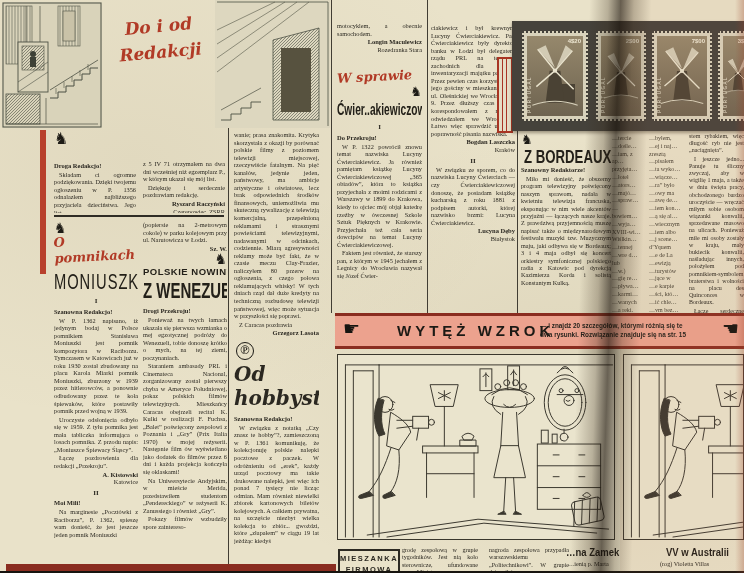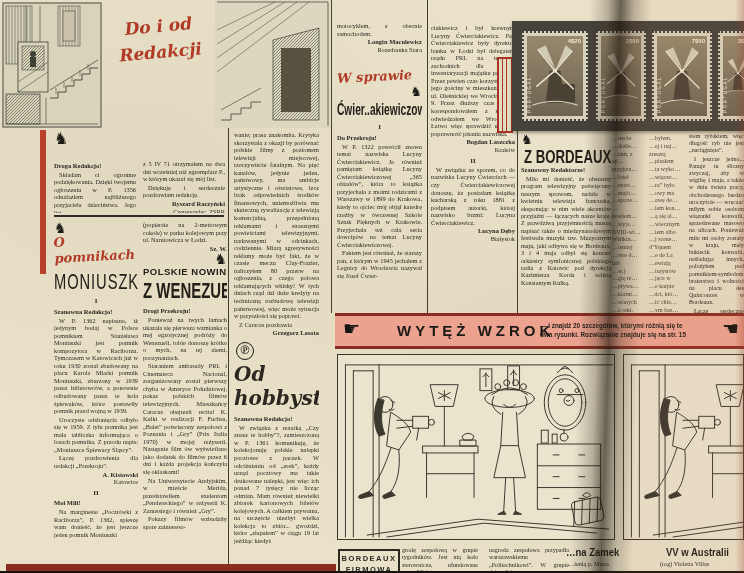--- a/index.html
+++ b/index.html
@@ -421,21 +421,21 @@
         <use href="#room"></use>
       </svg>
   </div>
   <div class="cartoon" style="left:623px;width:119px">
     <svg width="278" height="184" viewBox="0 0 278 186">
         <use href="#room"></use>
       </svg>
   </div>
 
   <div id="firm-box">
-    <div>BORDEAUX</div>
+    <div>MIESZANKA</div>
     <div>FIRMOWA</div>
   </div>
   <div class="bottom-col" style="left:402px;width:76px">
     <span>grodę zespołową w grupie tygodników. Jest nią koło sterownicze, ufundowane przez Minister-</span>
   </div>
   <div class="bottom-col" style="left:489px;width:80px">
     <span>nagroda zespołowa przypadła warszawskiemu „Politechnikowi”.</span>
     <span>W grupie dzienników</span>
   </div>
   <div class="bottom-headline" style="left:566px">…na Zamek</div>

